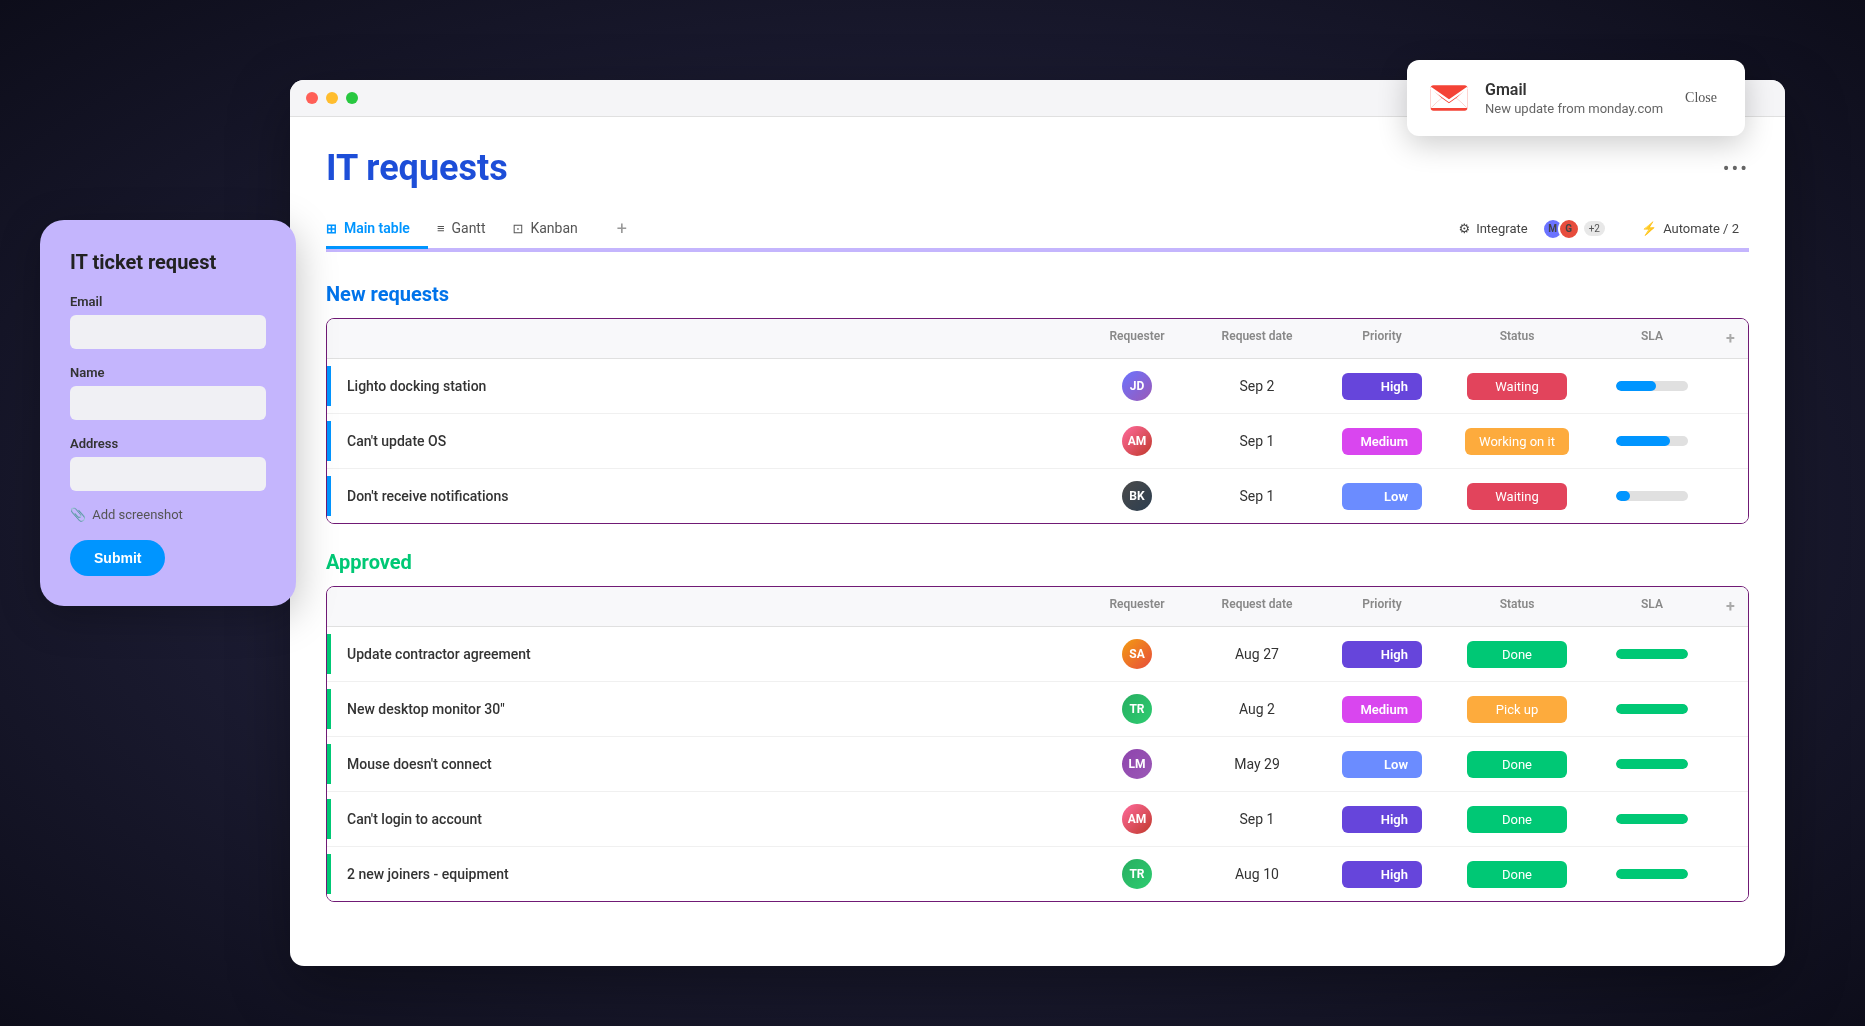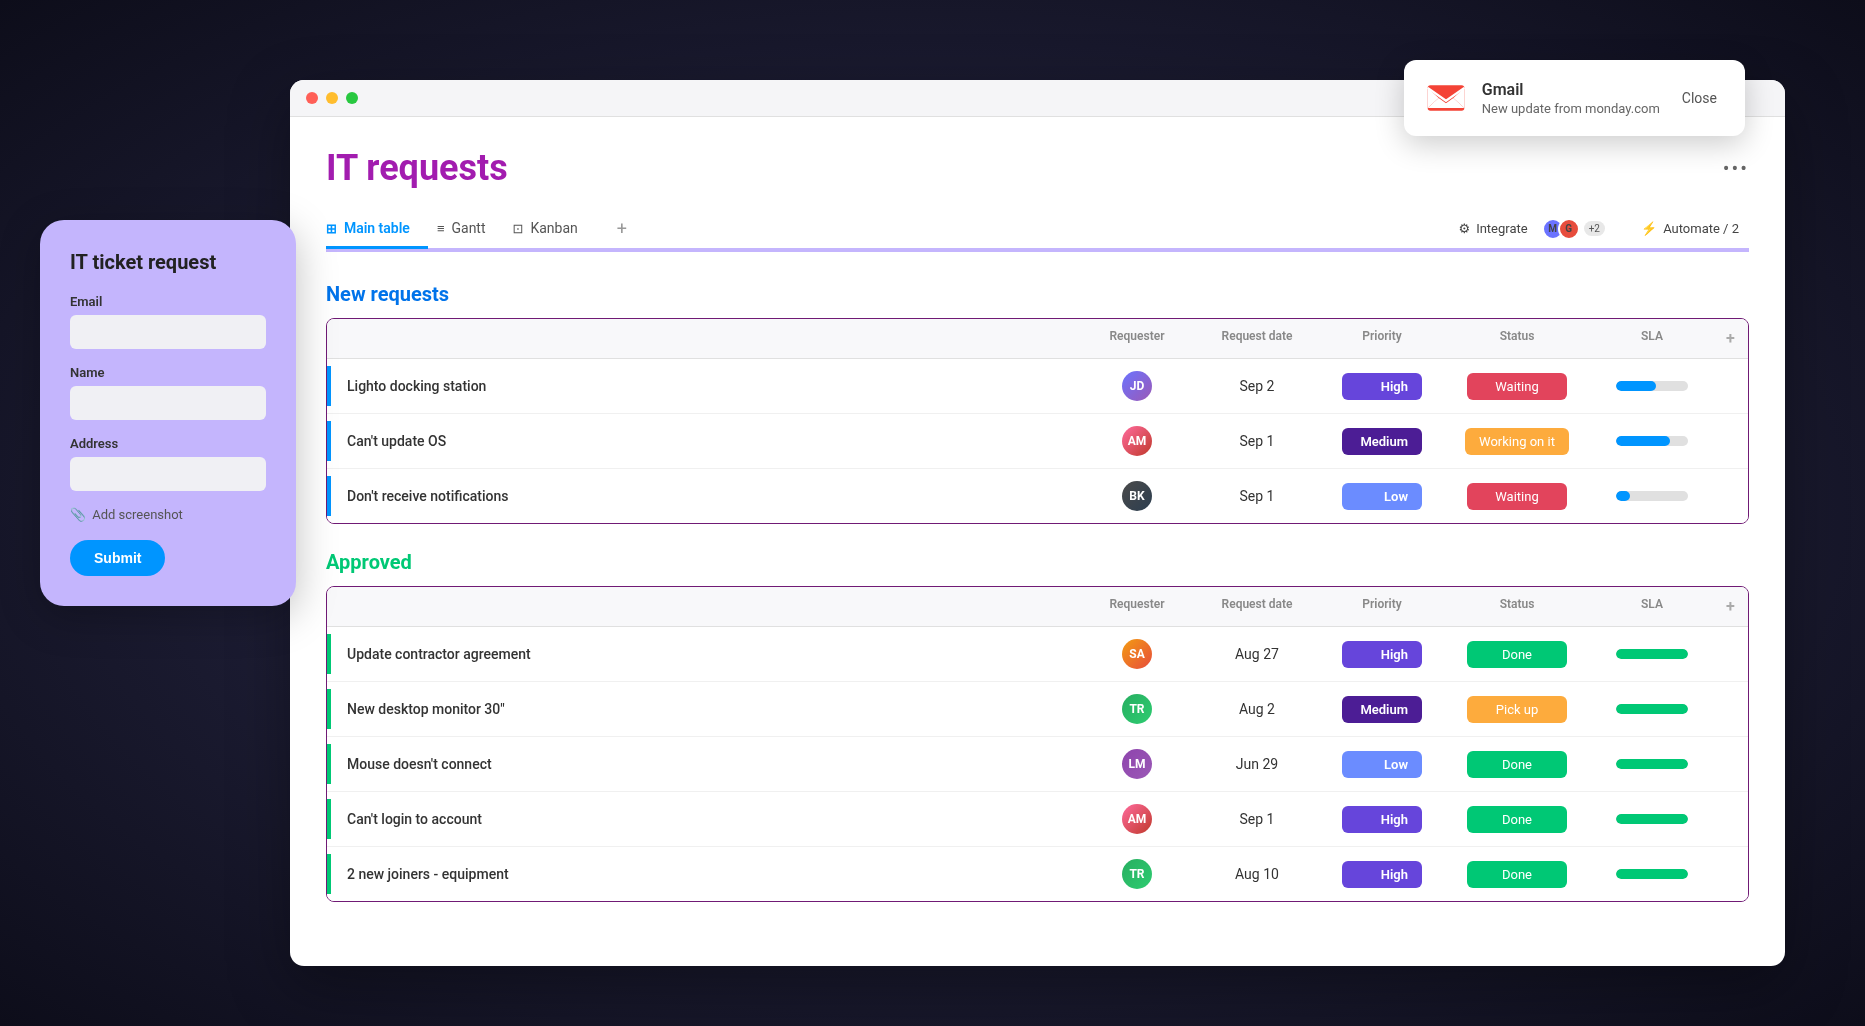--- a/index.html
+++ b/index.html
@@ -35,20 +35,21 @@
     }
     .gmail-text { flex: 1; }
     .gmail-title { font-size: 16px; font-weight: 600; color: #333; }
     .gmail-subtitle { font-size: 13px; color: #666; margin-top: 2px; }
     .gmail-close {
       font-size: 14px;
       color: #555;
       cursor: pointer;
       padding: 4px 8px;
       border-radius: 4px;
+      font-family: Liberation Serif, serif;
     }
 
     
     .ticket-form-card {
       position: absolute;
       left: 40px;
       top: 220px;
       background: #c4b5fd;
       border-radius: 24px;
       padding: 30px;
@@ -142,21 +143,21 @@
 
     .page-header {
       display: flex;
       align-items: center;
       justify-content: space-between;
       margin-bottom: 20px;
     }
     .page-title {
       font-size: 36px;
       font-weight: 700;
-      color: #a21caf;
+      color: #1d4ed8;
     }
     .page-menu-dots {
       font-size: 20px;
       color: #666;
       letter-spacing: 2px;
       cursor: pointer;
     }
 
     
     .tabs-bar {
@@ -326,21 +327,21 @@
       border-radius: 6px;
       padding: 6px 14px;
       font-size: 13px;
       font-weight: 600;
       color: white;
       display: inline-block;
       min-width: 80px;
       text-align: right;
     }
     .priority-high { background: #6645db; }
-    .priority-medium { background: #4c1d95; }
+    .priority-medium { background: #d946ef; }
     .priority-low { background: #6b8cff; }
 
     .status-badge {
       border-radius: 6px;
       padding: 6px 14px;
       font-size: 13px;
       font-weight: 400;
       color: white;
       display: inline-block;
       min-width: 100px;
@@ -604,21 +605,21 @@
         </div>
         <div class="td add-col"></div>
       </div>
             <div class="table-row accent-green">
         <div class="td row-left-accent accent-green">Mouse doesn't connect</div>
         <div class="td">
           <div class="avatar-cell">
             <div class="avatar av6">LM</div>
           </div>
         </div>
-        <div class="td">Jun 29</div>
+        <div class="td">May 29</div>
         <div class="td">
           <span class="priority-badge priority-low">Low</span>
         </div>
         <div class="td">
           <span class="status-badge status-done">Done</span>
         </div>
         <div class="td sla-bar-container">
           <div class="sla-bar">
             <div class="sla-fill" style="width:100%; background:#00c875;"></div>
           </div>

